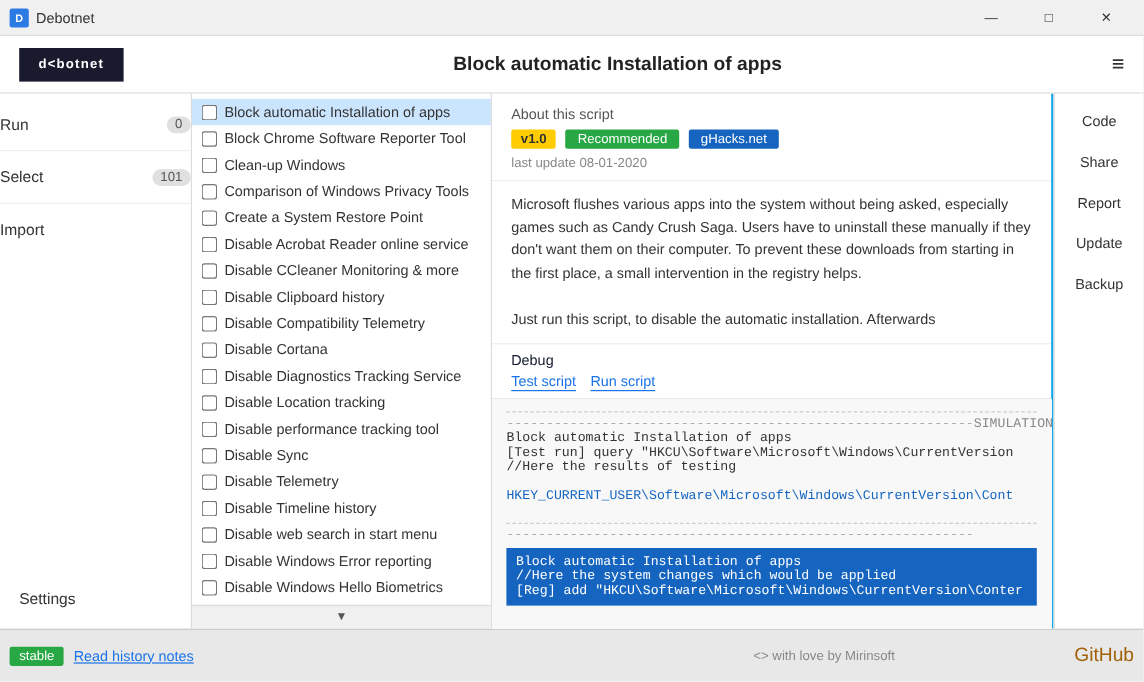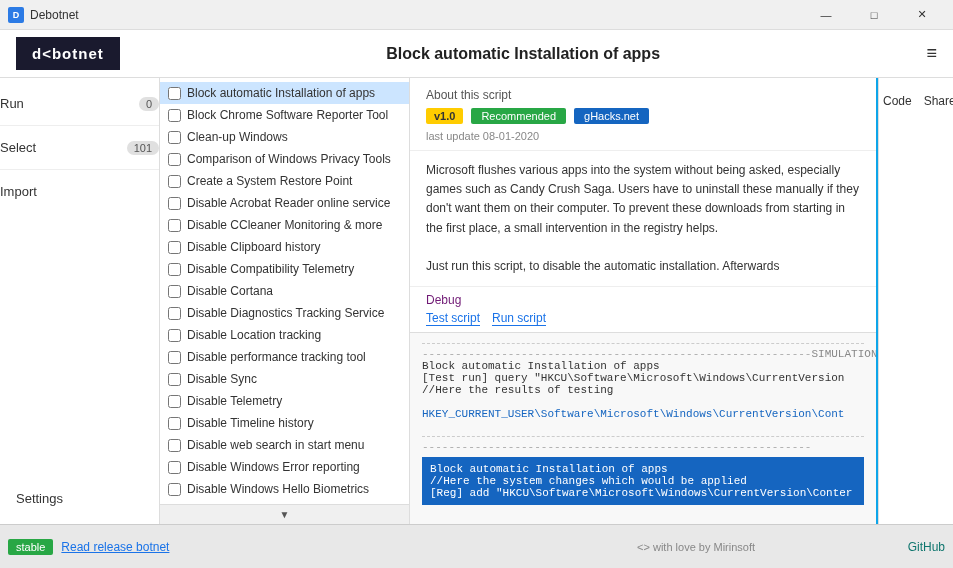--- a/index.html
+++ b/index.html
@@ -73,21 +73,21 @@
       align-items: center;
       background: white;
       height: 48px;
       border-bottom: 1px solid #ddd;
       flex-shrink: 0;
     }
     .logo {
       background: #1a1a2e;
       color: white;
       font-weight: bold;
-      font-size: 15px;
+      font-size: 11px;
       padding: 8px 16px;
       margin: 12px 16px;
       letter-spacing: 1px;
     }
     .nav-breadcrumb {
       color: #555;
       font-size: 14px;
       flex: 1;
     }
     .nav-title {
@@ -254,21 +254,21 @@
     .debug-section {
       flex: 1;
       display: flex;
       flex-direction: column;
       overflow: hidden;
       border-top: 1px solid #eee;
     }
     .debug-label {
       padding: 6px 16px 2px;
       font-size: 12px;
-      color: #701a75;
+      color: #0f172a;
       flex-shrink: 0;
     }
     .debug-actions {
       display: flex;
       gap: 12px;
       padding: 2px 16px 6px;
       flex-shrink: 0;
     }
     .debug-link {
       font-size: 12px;
@@ -302,22 +302,22 @@
       color: white;
       border: none;
     }
 
     
     .actions-panel {
       width: 75px;
       background: white;
       border-left: 1px solid #ddd;
       display: flex;
-      flex-direction: row;
-      align-items: flex-start;
+      flex-direction: column;
+      align-items: center;
       padding: 8px 0;
       gap: 4px;
       flex-shrink: 0;
     }
     .action-btn {
       width: 65px;
       padding: 8px 4px;
       background: none;
       border: none;
       cursor: pointer;
@@ -350,22 +350,22 @@
       color: #555;
       flex: 1;
     }
     .status-love {
       font-size: 11px;
       color: #888;
       flex: 1;
       text-align: center;
     }
     .status-github {
-      font-size: 12px;
-      color: #0f766e;
+      font-size: 16px;
+      color: #a16207;
       cursor: pointer;
     }
   </style>
 </head>
 <body>
 
 <div class="titlebar">
   <div class="titlebar-icon">
     <span>D</span>
   </div>
@@ -523,18 +523,18 @@
       <button class="action-btn">Share</button>
       <button class="action-btn">Report</button>
       <button class="action-btn">Update</button>
       <button class="action-btn">Backup</button>
     </div>
 
   </div>
 
   <div class="statusbar">
     <span class="status-badge">stable</span>
-    <span class="status-text" style="cursor:pointer;color:#1a73e8;text-decoration:underline;">Read release botnet</span>
+    <span class="status-text" style="cursor:pointer;color:#1a73e8;text-decoration:underline;">Read history notes</span>
     <span class="status-love">&lt;&gt;  with love by Mirinsoft</span>
     <span class="status-github">GitHub</span>
   </div>
 
 </div>
 
 </body></html>

